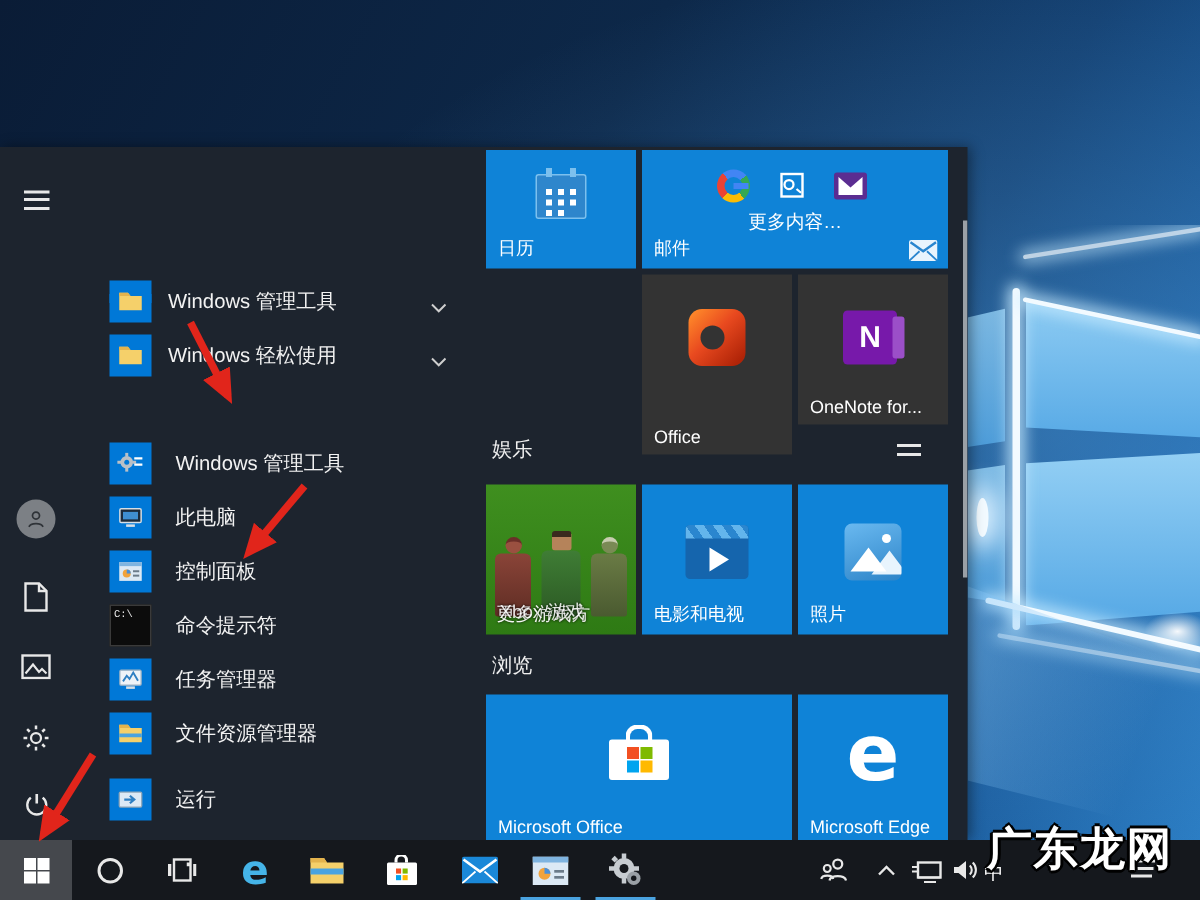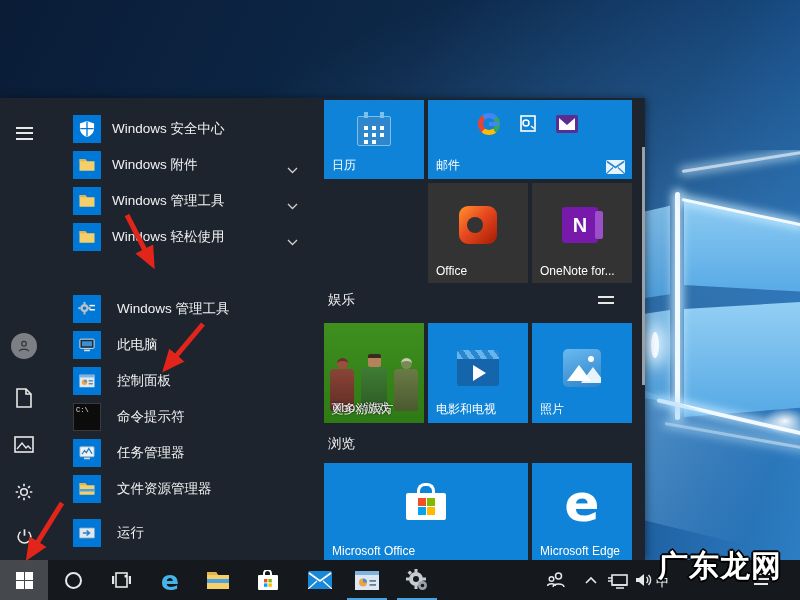--- a/index.html
+++ b/index.html
@@ -166,41 +166,20 @@
       </div>
     <div class="rail-btn" style="top:418px">
       <svg width="19" height="19" viewBox="0 0 24 24">
           <path d="M12 3v8" stroke="#e8e8e8" stroke-width="2.2" fill="none"></path>
           <path d="M7 6a8 8 0 1010 0" stroke="#e8e8e8" stroke-width="2" fill="none"></path>
         </svg>
       </div>
 
     <div class="cuticon"></div>
 
-    <div class="app-row" style="top:14px">
-      <span class="appicon">
-        <svg width="20" height="20" viewBox="0 0 24 24">
-            <path d="M12 2.5l8.5 3v5.5c0 5.3-3.7 9-8.5 10.6C7.2 20 3.5 16.3 3.5 11V5.5z" fill="#fff"></path>
-            <path d="M12 3v18M4 11.5h16" stroke="#0078d7" stroke-width="1.6"></path>
-          </svg>
-        </span>
-      <span class="app-label">Windows 安全中心</span>
-    </div>
-    <div class="app-row" style="top:50px">
-      <span class="appicon">
-        <svg width="20" height="20" viewBox="0 0 24 24">
-            <path d="M3 5h7l2 2.5h9V19H3z" fill="#f5d06a"></path>
-            <path d="M3 5h7l2 2.5H3z" fill="#e3b34d"></path>
-          </svg>
-        </span>
-      <span class="app-label">Windows 附件</span>
-      <span class="chev"><svg width="11" height="7" viewBox="0 0 11 7">
-            <path d="M1 1l4.5 4.5L10 1" stroke="#cfcfcf" stroke-width="1.3" fill="none"></path>
-          </svg></span>
-    </div>
     <div class="app-row" style="top:86px">
       <span class="appicon">
         <svg width="20" height="20" viewBox="0 0 24 24">
             <path d="M3 5h7l2 2.5h9V19H3z" fill="#f5d06a"></path>
             <path d="M3 5h7l2 2.5H3z" fill="#e3b34d"></path>
           </svg>
         </span>
       <span class="app-label">Windows 管理工具</span>
       <span class="chev"><svg width="11" height="7" viewBox="0 0 11 7">
             <path d="M1 1l4.5 4.5L10 1" stroke="#cfcfcf" stroke-width="1.3" fill="none"></path>
@@ -303,29 +282,30 @@
     <div class="tile tile-blue" style="left:428px;top:2px;width:204px;height:79px">
       <div style="position:absolute;left:50px;top:13px;display:flex;gap:16px;align-items:center">
         <span class="g-logo"></span>
         <svg width="24" height="20" viewBox="0 0 24 20">
             <rect x="5" y="2" width="14" height="15" fill="none" stroke="#fff" stroke-width="1.6"></rect>
             <circle cx="10" cy="9" r="3" fill="none" stroke="#fff" stroke-width="1.5"></circle>
             <path d="M15 12l3 2.5" stroke="#fff" stroke-width="1.5"></path>
           </svg>
         <span class="purple-mail"></span>
       </div>
+      <div class="mail-more">更多内容…</div>
       <span class="tile-label">邮件</span>
       <svg style="position:absolute;right:7px;bottom:5px" width="19" height="14" viewBox="0 0 19 14">
           <rect width="19" height="14" rx="1.5" fill="#e8f4fd"></rect>
           <path d="M1 1.5l8.5 6L18 1.5" fill="none" stroke="#2a86cf" stroke-width="1.6"></path>
           <path d="M0 14l7-6.5M19 14l-7-6.5" stroke="#2a86cf" stroke-width="1.2"></path>
         </svg>
     </div>
 
-    <div class="tile tile-dark" style="left:428px;top:85px;width:100px;height:100px">
+    <div class="tile tile-dark" style="left:428px;top:85px;width:100px;height:120px">
       <span class="office-logo" style="position:absolute;left:31px;top:23px"></span>
       <span class="tile-label">Office</span>
     </div>
     <div class="tile tile-dark" style="left:532px;top:85px;width:100px;height:100px">
       <span class="onenote-logo" style="position:absolute;left:30px;top:24px">
           <span>N</span>
         </span>
       <span class="tile-label">OneNote for...</span>
     </div>
 

